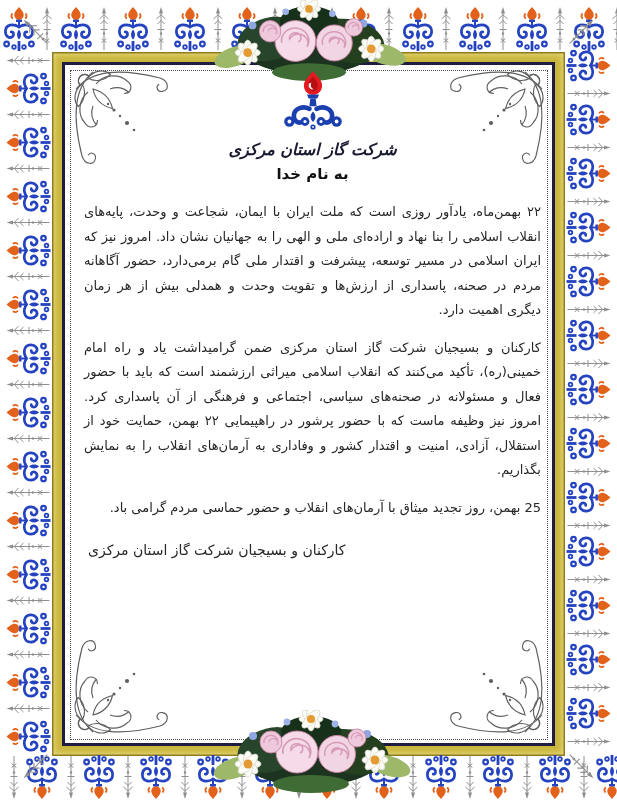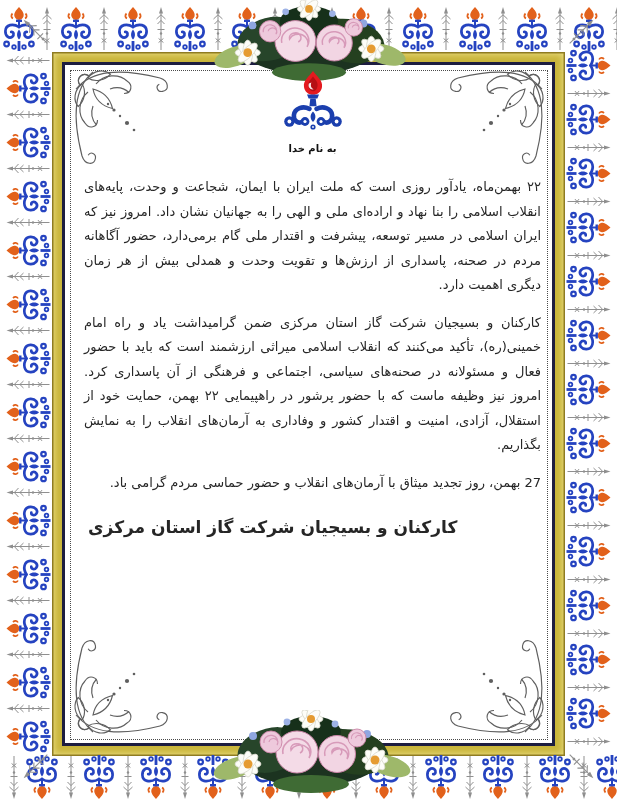--- a/index.html
+++ b/index.html
@@ -24,26 +24,26 @@
   .flourish.tr{transform:scaleX(-1);}
   .flourish.bl{transform:scaleY(-1);}
   .flourish.br{transform:scale(-1,-1);}
   .bouquet{position:absolute; z-index:4;}
   
   .content{position:absolute; left:84px; top:66px; width:457px; z-index:5;
     direction:rtl; color:#262626;}
   .logo-row{text-align:center; margin-top:4px;}
   .calligraphy{text-align:center; font-size:16px; font-weight:bold; font-style:italic;
     color:#1a1a33; margin-top:3px; line-height:22px;}
-  .bismillah{text-align:center; font-size:10px; font-weight:bold; color:#111;
+  .bismillah{text-align:center; font-size:15px; font-weight:bold; color:#111;
     margin-top:3px; line-height:20px;}
   .body-text p{font-size:13px; font-weight:normal; line-height:24.5px;
     text-align:justify; margin:0 0 13px 0;}
   .body-text{margin-top:16px;}
-  .signature{font-size:17px; font-weight:bold; text-align:left; margin:22px 0 0 4px;}
+  .signature{font-size:14px; font-weight:normal; text-align:left; margin:22px 0 0 4px;}
   .hidden-defs{position:absolute; width:0; height:0; overflow:hidden;}
 </style>
 </head>
 <body>
 
 <div class="page">
 
   <svg class="hidden-defs" aria-hidden="true">
     <defs>
 
@@ -359,21 +359,22 @@
           <circle cx="55.6" cy="51.5" r="1.9" fill="#fff"></circle>
         <circle cx="24" cy="51.5" r="4.4" fill="#1b3fae"></circle>
           <circle cx="24" cy="51.5" r="1.6" fill="#fff"></circle>
         <circle cx="40" cy="51.5" r="4.4" fill="#1b3fae"></circle>
           <circle cx="40" cy="51.5" r="1.6" fill="#fff"></circle>
         <path d="M32,41.5 c3.2,2.8 3.2,7.6 0,10.4 c-3.2,-2.8 -3.2,-7.6 0,-10.4 Z" fill="#1b3fae"></path>
         <circle cx="32" cy="57" r="2.6" fill="#1b3fae"></circle>
           <circle cx="32" cy="57" r="0.9" fill="#fff"></circle>
       </svg>
     </div>
+    <div class="calligraphy">شرکت گاز استان مرکزی</div>
     <div class="bismillah">به نام خدا</div>
     <div class="body-text">
       <p>۲۲ بهمن‌ماه، یادآور روزی است که ملت ایران با ایمان، شجاعت و وحدت، پایه‌های انقلاب اسلامی را بنا نهاد و اراده‌ای ملی و الهی را به جهانیان نشان داد. امروز نیز که ایران اسلامی در مسیر توسعه، پیشرفت و اقتدار ملی گام برمی‌دارد، حضور آگاهانه مردم در صحنه، پاسداری از ارزش‌ها و تقویت وحدت و همدلی بیش از هر زمان دیگری اهمیت دارد.</p>
       <p>کارکنان و بسیجیان شرکت گاز استان مرکزی ضمن گرامیداشت یاد و راه امام خمینی(ره)، تأکید می‌کنند که انقلاب اسلامی میراثی ارزشمند است که باید با حضور فعال و مسئولانه در صحنه‌های سیاسی، اجتماعی و فرهنگی از آن پاسداری کرد. امروز نیز وظیفه ماست که با حضور پرشور در راهپیمایی ۲۲ بهمن، حمایت خود از استقلال، آزادی، امنیت و اقتدار کشور و وفاداری به آرمان‌های انقلاب را به نمایش بگذاریم.</p>
-      <p>27 بهمن، روز تجدید میثاق با آرمان‌های انقلاب و حضور حماسی مردم گرامی باد.</p>
+      <p>25 بهمن، روز تجدید میثاق با آرمان‌های انقلاب و حضور حماسی مردم گرامی باد.</p>
     </div>
     <div class="signature">کارکنان و بسیجیان شرکت گاز استان مرکزی</div>
   </div>
 </div>
 
 </body></html>

